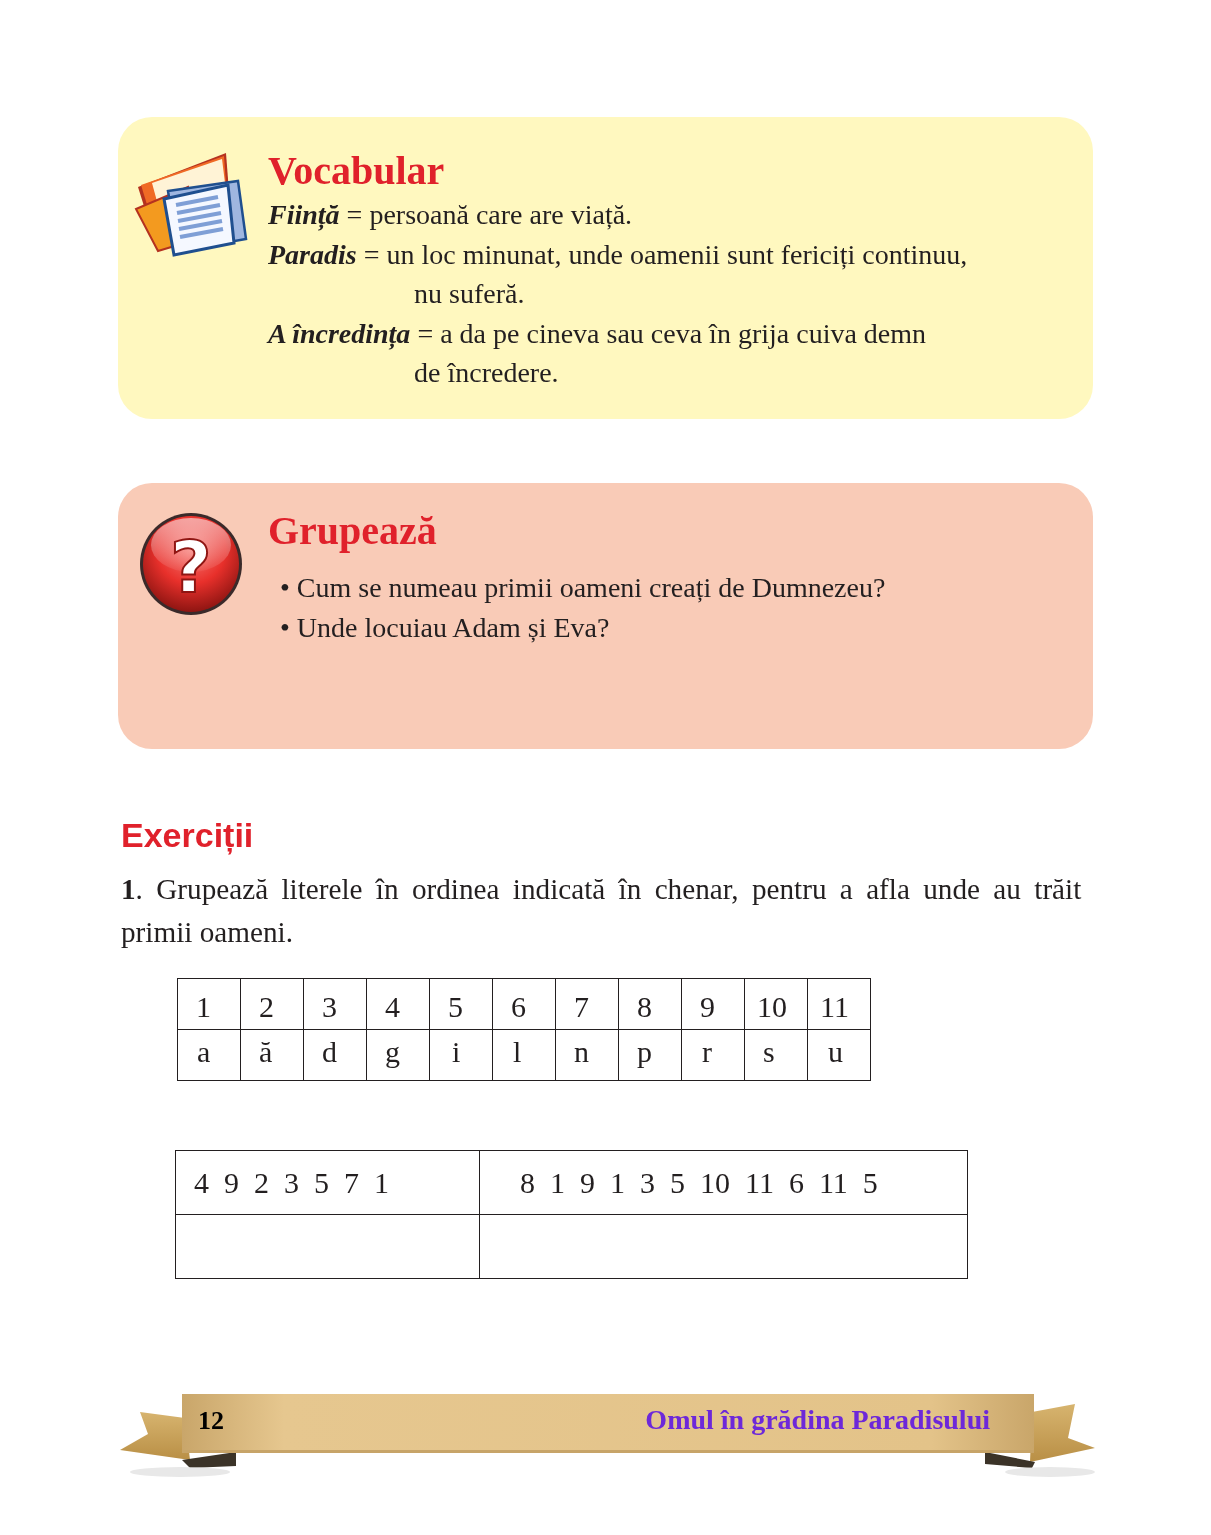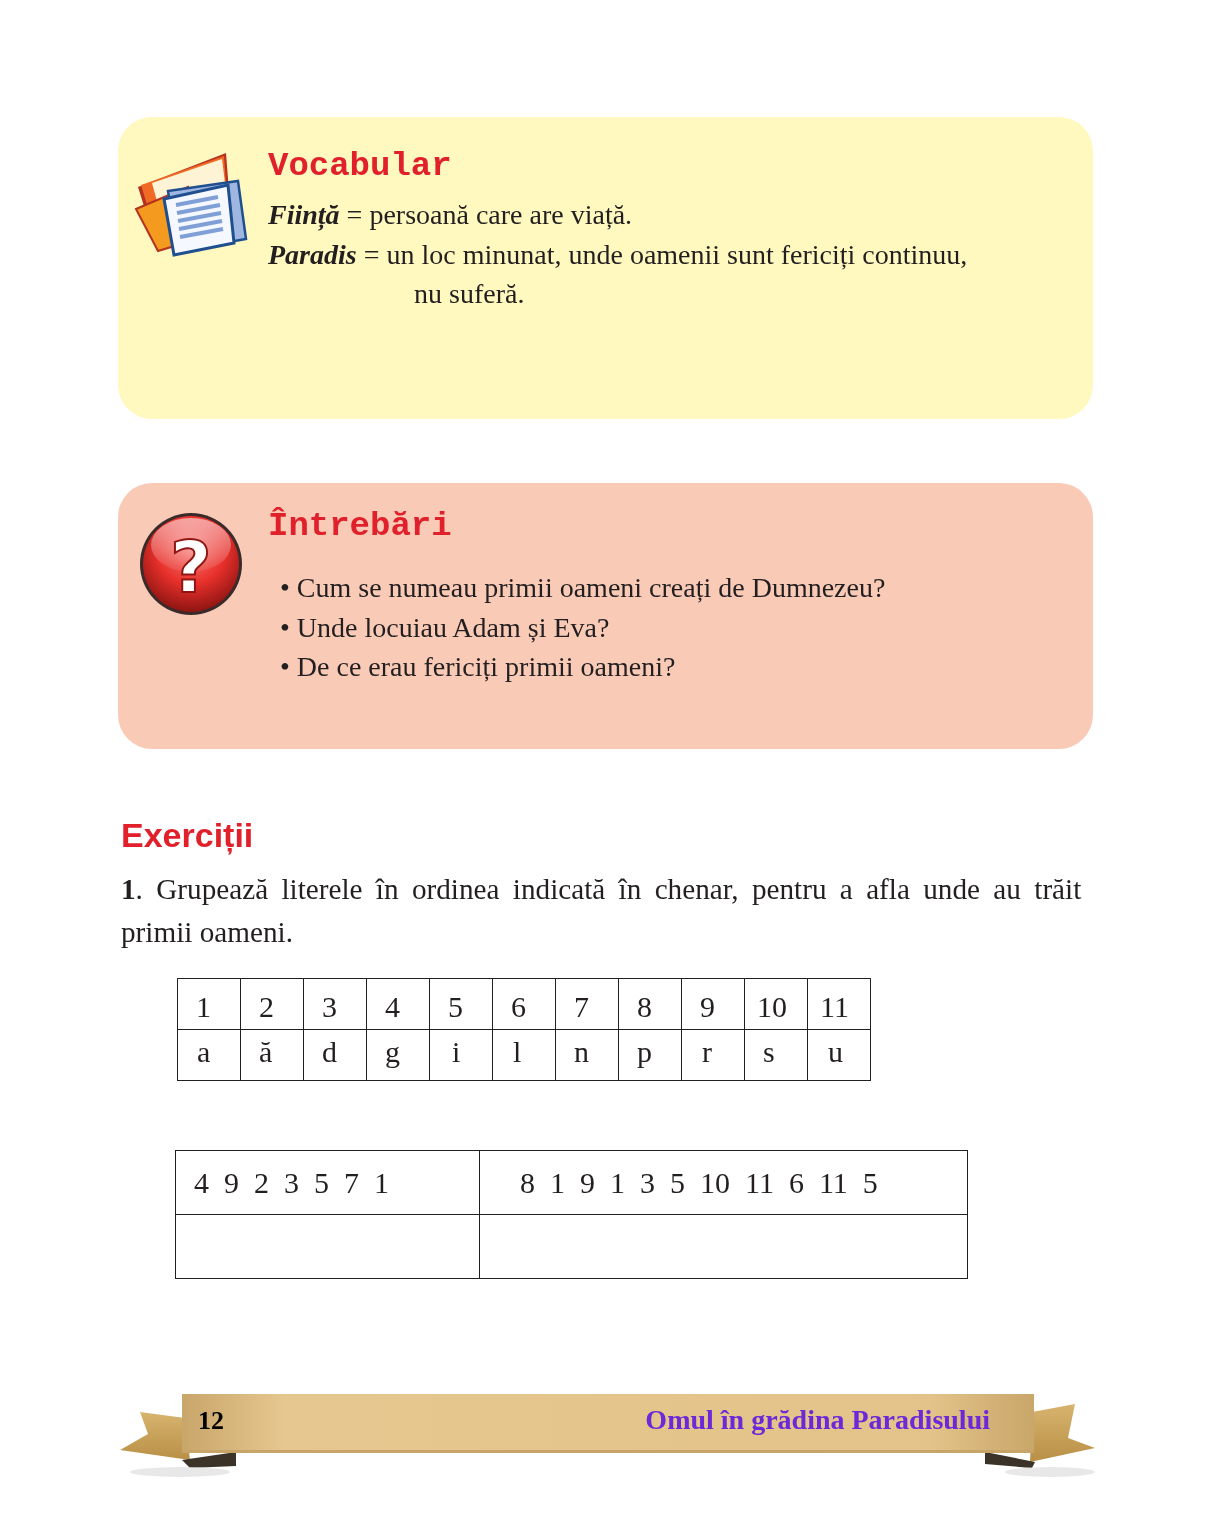--- a/index.html
+++ b/index.html
@@ -4,21 +4,21 @@
   <style>
     html, body { margin: 0; padding: 0; background: #ffffff; }
     body { width: 1211px; height: 1535px; position: relative; overflow: hidden;
            font-family: "Liberation Serif", "DejaVu Serif", serif; color: #231f20; }
     .box { position: absolute; left: 118px; width: 975px; border-radius: 34px; }
     .box.vocab { top: 117px; height: 302px; background: #fff8bf; }
     .box.questions { top: 483px; height: 266px; background: #f9cbb7; }
     .box-icon { position: absolute; }
     .vocab .box-icon { left: 14px; top: 22px; width: 120px; height: 118px; }
     .questions .box-icon { left: 18px; top: 26px; width: 110px; height: 110px; }
-    .box-title { position: absolute; left: 150px; font-weight: bold; color: #e0212b; font-size: 34px; font-family: Liberation Mono, monospace; }
+    .box-title { position: absolute; left: 150px; font-weight: bold; color: #e0212b; font-size: 40px; }
     .vocab .box-title { top: 30px; }
     .questions .box-title { top: 24px; }
     .vocab-list { position: absolute; left: 150px; top: 78px; width: 805px; font-size: 28px; line-height: 39.5px; }
     .vocab-entry { display: block; text-align: justify; }
     .vocab-term { font-weight: bold; font-style: italic; }
     .vocab-cont { display: block; padding-left: 146px; }
     .q-list { position: absolute; left: 150px; top: 73px; font-size: 28px; line-height: 39.5px; margin: 12px; padding: 0; list-style: none; }
     .q-list li::before { content: "\2022"; margin-right: 7px; }
 
     .ex-title { position: absolute; left: 121px; top: 816px; font-size: 34px; font-weight: bold; color: #e0212b;
@@ -69,20 +69,24 @@
   </div>
   <div class="box-title">Vocabular</div>
   <div class="vocab-list">
     <div class="vocab-entry">
       <span class="vocab-term">Ființă</span><span> = persoană care are viață.</span>
     </div>
     <div class="vocab-entry">
       <span class="vocab-term">Paradis</span><span> = un loc minunat, unde oamenii sunt fericiți continuu,</span>
       <span class="vocab-cont">nu suferă.</span>
     </div>
+    <div class="vocab-entry">
+      <span class="vocab-term">A încredința</span><span> = a da pe cineva sau ceva în grija cuiva demn</span>
+      <span class="vocab-cont">de încredere.</span>
+    </div>
   </div>
 </div>
 
 <div class="box questions">
   <div class="box-icon">
     <svg width="110" height="110" viewBox="0 0 110 110">
       <defs>
         <radialGradient id="qball" cx="50%" cy="35%" r="65%">
           <stop offset="0%" stop-color="#f77b76"></stop>
           <stop offset="55%" stop-color="#e8302b"></stop>
@@ -92,25 +96,24 @@
           <stop offset="0%" stop-color="#ffffff" stop-opacity="0.55"></stop>
           <stop offset="100%" stop-color="#ffffff" stop-opacity="0.05"></stop>
         </linearGradient>
       </defs>
       <circle cx="55" cy="55" r="51" fill="#3a2a2a"></circle>
       <circle cx="55" cy="55" r="48" fill="url(#qball)"></circle>
       <ellipse cx="55" cy="36" rx="40" ry="27" fill="url(#qshine)"></ellipse>
       <text x="55" y="83" text-anchor="middle" font-family="DejaVu Sans, sans-serif" font-weight="bold" font-size="72" fill="#ffffff" stroke="#8f1512" stroke-width="2">?</text>
     </svg>
   </div>
-  <div class="box-title">Întrebări</div>
+  <div class="box-title">Grupează</div>
   <ul class="q-list">
     <li>Cum se numeau primii oameni creați de Dumnezeu?</li>
     <li>Unde locuiau Adam și Eva?</li>
-    <li>De ce erau fericiți primii oameni?</li>
   </ul>
 </div>
 
 <div class="ex-title">Exerciții</div>
 <div class="ex-text"><span class="ex-num">1</span><span>. Grupează literele în ordinea indicată în chenar, pentru a afla unde au trăit primii oameni.</span></div>
 
 <table class="key-table">
   <tbody>
       <tr class="numbers">
     <td>1</td>

